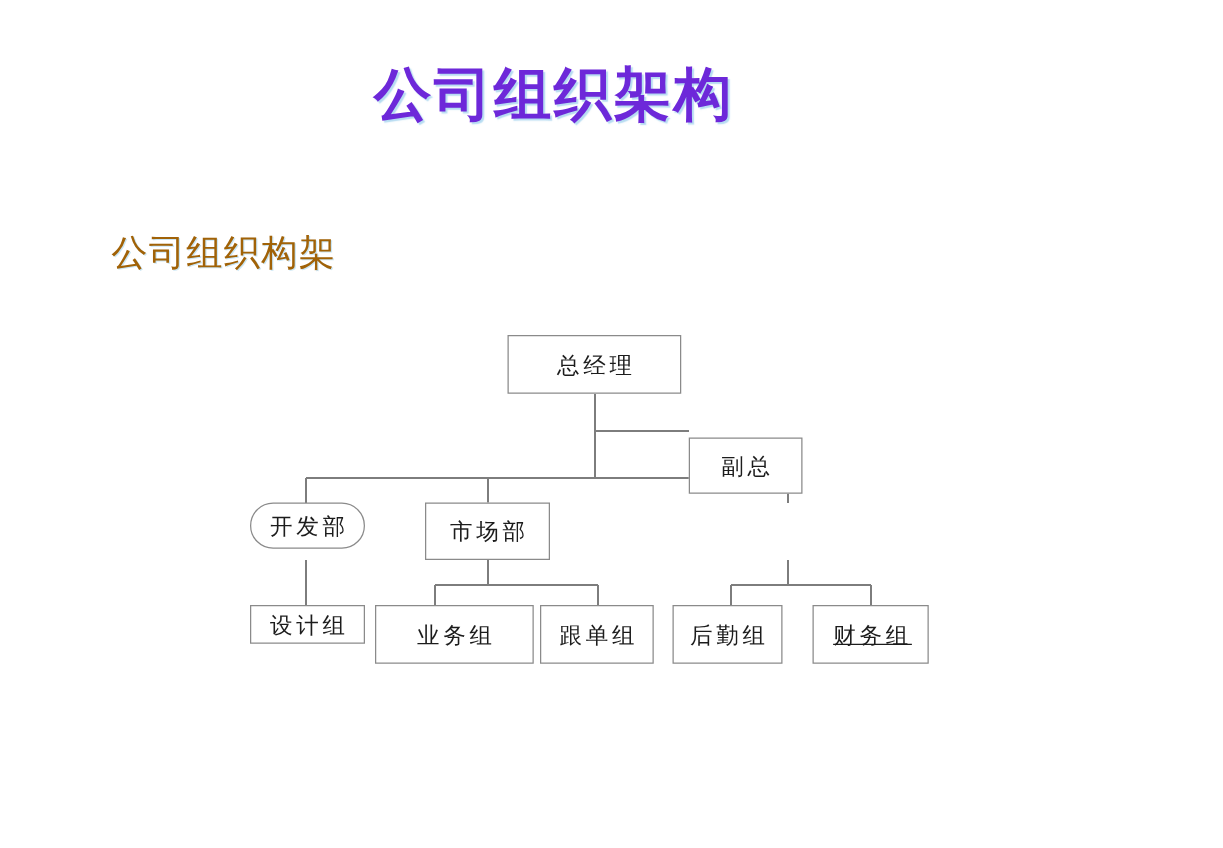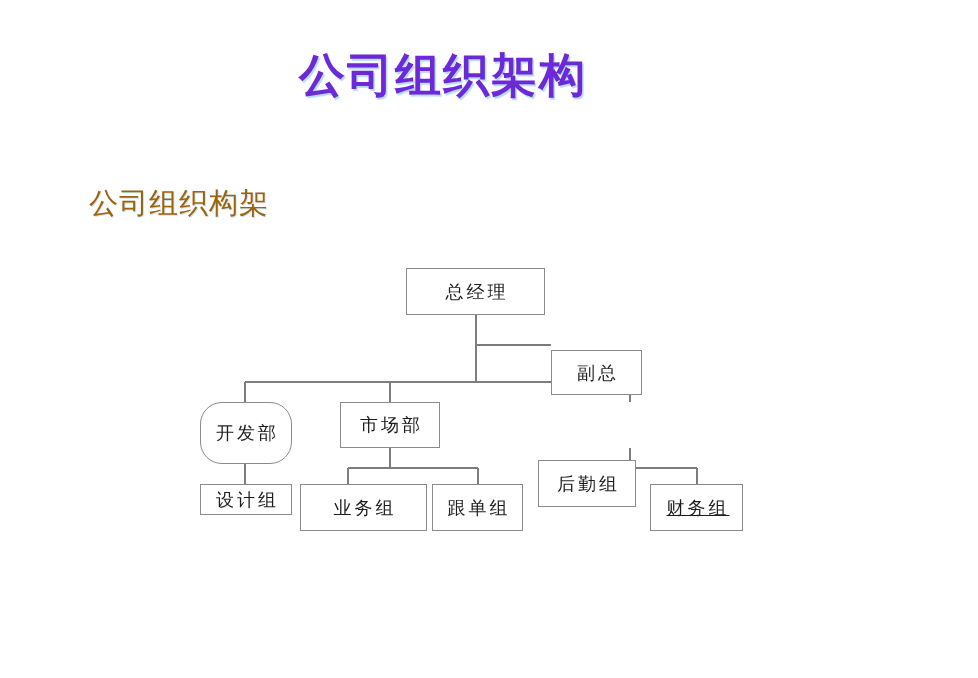--- a/index.html
+++ b/index.html
@@ -121,29 +121,29 @@
         <path d="M585,468 L697,468"></path>
         <path d="M585,468 L585,484"></path>
         <path d="M697,468 L697,484"></path>
       </g>
     </svg>
 
     <div class="node" style="left:406px; top:268px; width:139px; height:47px;">总经理</div>
 
     <div class="node" style="left:551px; top:322px; width:91px; height:45px;margin-top:28px;">副总</div>
 
-    <div class="node" style="left:200px; top:402px; width:92px; height:62px;border-radius:22px;">开发部</div>
+    <div class="node" style="left:200px; top:402px; width:92px; height:37px;border-radius:22px;">开发部</div>
 
     <div class="node" style="left:340px; top:402px; width:100px; height:46px;">市场部</div>
 
 
     <div class="node" style="left:200px; top:484px; width:92px; height:31px;">设计组</div>
 
     <div class="node" style="left:300px; top:484px; width:127px; height:47px;">业务组</div>
 
     <div class="node" style="left:432px; top:484px; width:91px; height:47px;text-align:right;">跟单组</div>
 
-    <div class="node" style="left:538px; top:460px; width:98px; height:47px;">后勤组</div>
+    <div class="node" style="left:538px; top:484px; width:88px; height:47px;">后勤组</div>
 
     <div class="node" style="left:650px; top:484px; width:93px; height:47px;text-decoration:underline;">财务组</div>
 
   </div>
 </div>
 
 </body></html>

